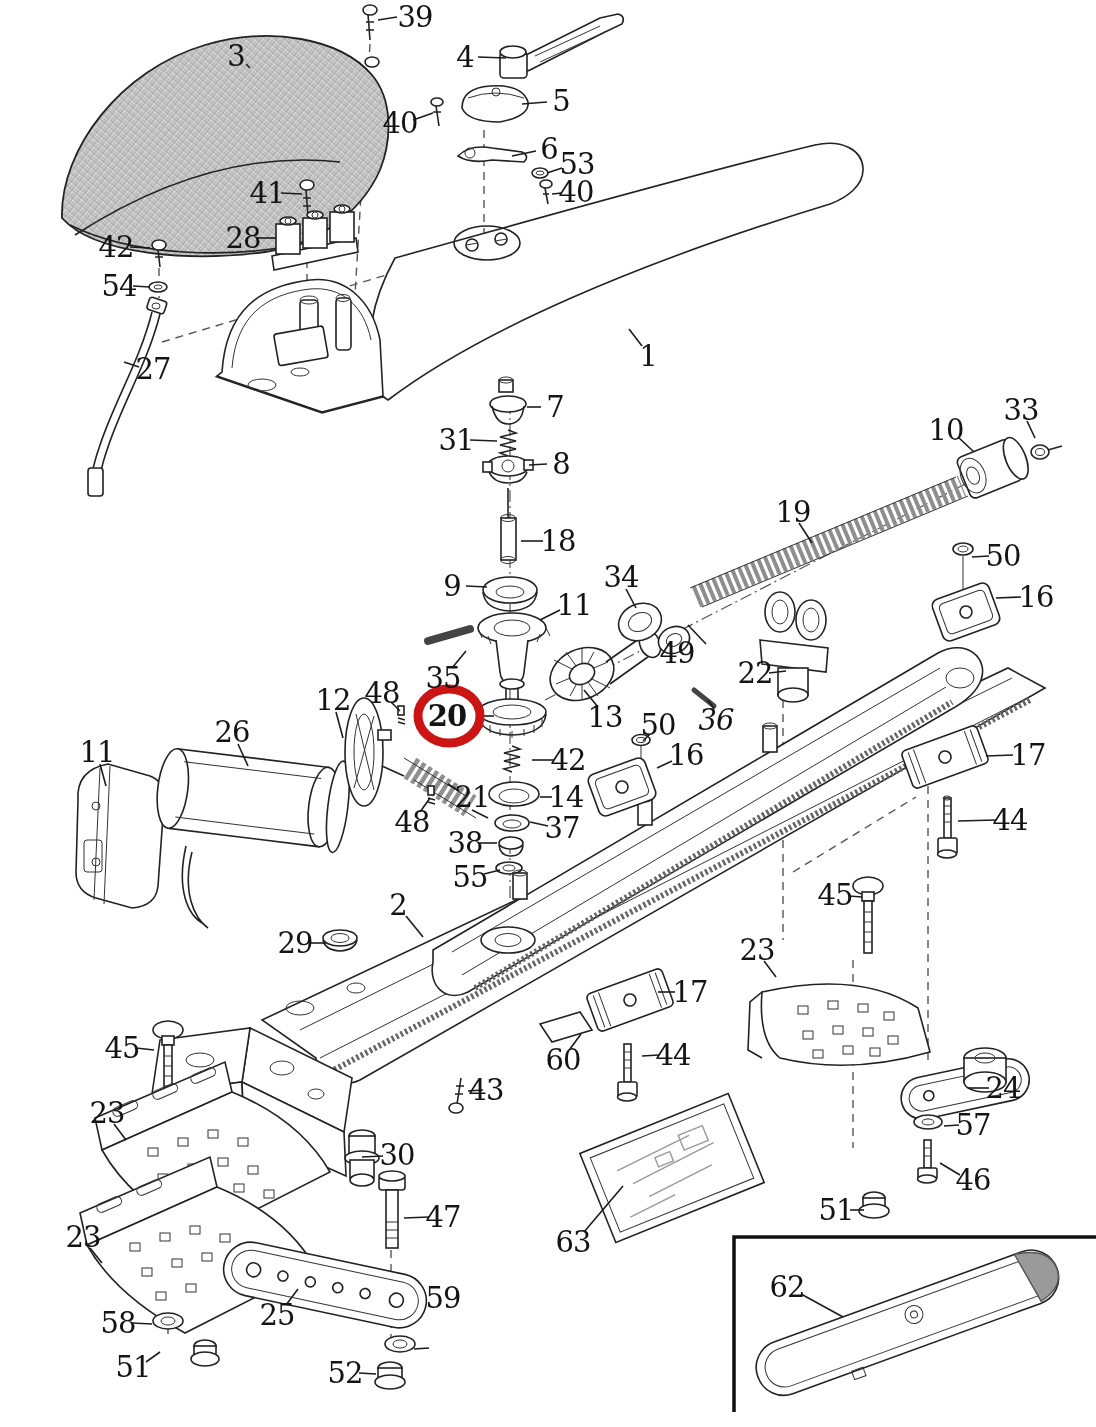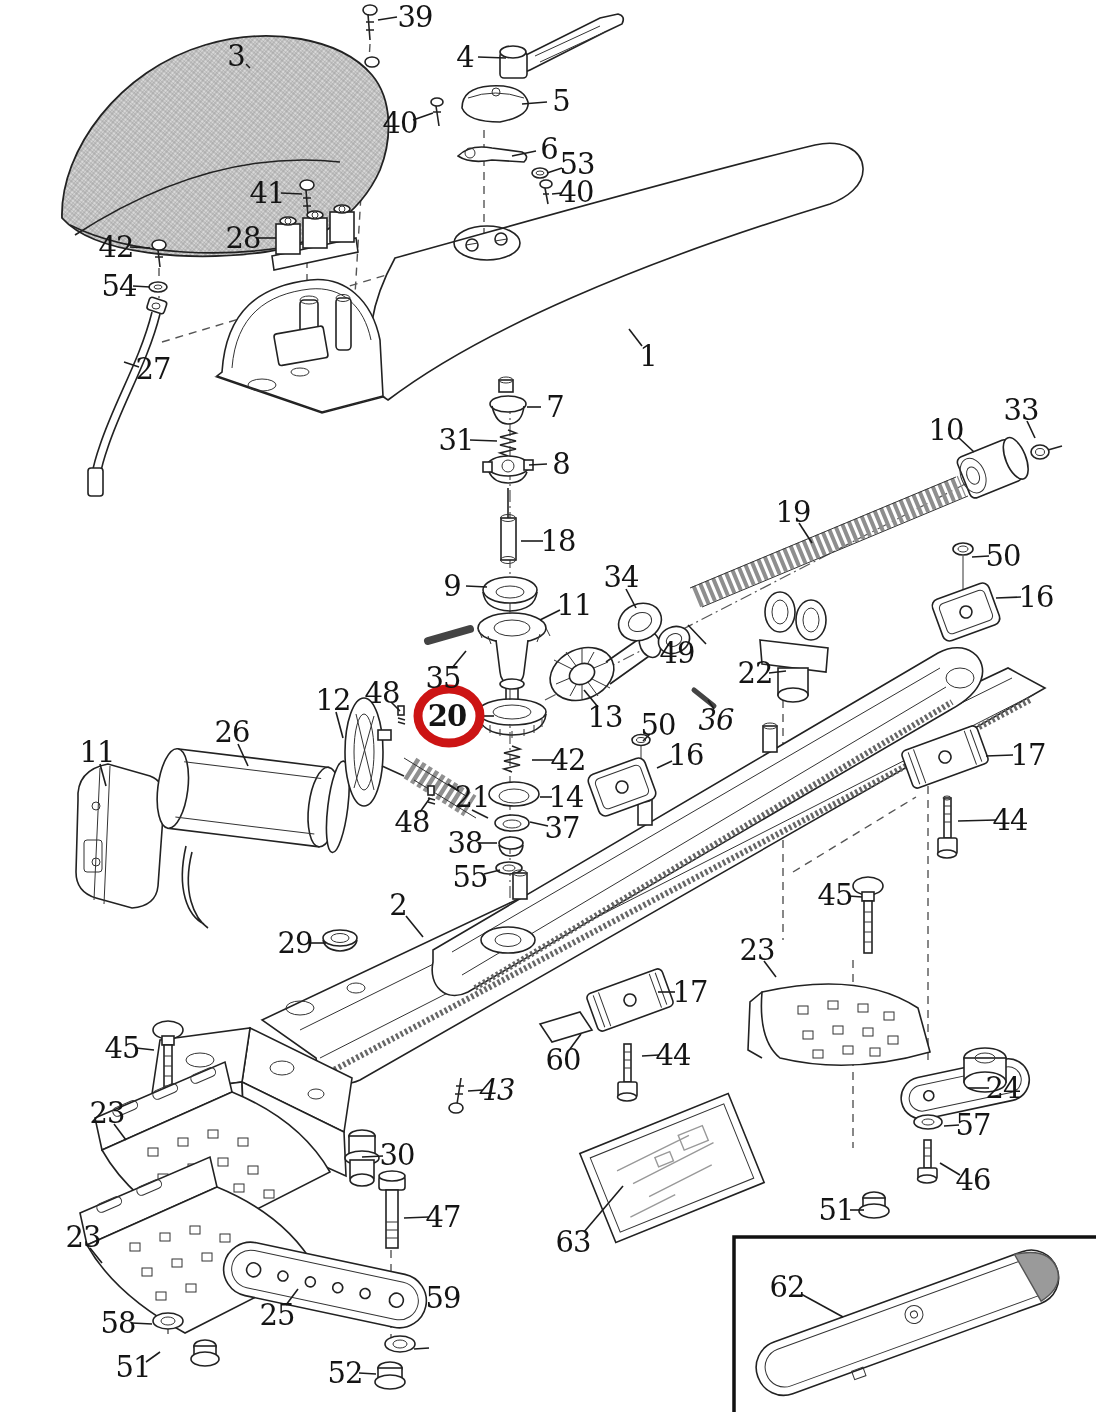--- a/index.html
+++ b/index.html
@@ -655,21 +655,21 @@
       <span class="part-label" style="left: 470px; top: 877px;">55</span>
       <span class="part-label" style="left: 398px; top: 905px;">2</span>
       <span class="part-label" style="left: 295px; top: 943px;">29</span>
       <span class="part-label" style="left: 1028px; top: 755px;">17</span>
       <span class="part-label" style="left: 1010px; top: 820px;">44</span>
       <span class="part-label" style="left: 835px; top: 895px;">45</span>
       <span class="part-label" style="left: 757px; top: 950px;">23</span>
       <span class="part-label" style="left: 690px; top: 992px;">17</span>
       <span class="part-label" style="left: 563px; top: 1060px;">60</span>
       <span class="part-label" style="left: 673px; top: 1055px;">44</span>
-      <span class="part-label" style="left: 497px; top: 1090px; font-style: italic;">43</span>
+      <span class="part-label" style="left: 486px; top: 1090px;">43</span>
       <span class="part-label" style="left: 397px; top: 1155px;">30</span>
       <span class="part-label" style="left: 1003px; top: 1088px;">24</span>
       <span class="part-label" style="left: 973px; top: 1125px;">57</span>
       <span class="part-label" style="left: 973px; top: 1180px;">46</span>
       <span class="part-label" style="left: 836px; top: 1210px;">51</span>
       <span class="part-label" style="left: 122px; top: 1048px;">45</span>
       <span class="part-label" style="left: 107px; top: 1113px;">23</span>
       <span class="part-label" style="left: 83px; top: 1237px;">23</span>
       <span class="part-label" style="left: 443px; top: 1217px;">47</span>
       <span class="part-label" style="left: 277px; top: 1315px;">25</span>

